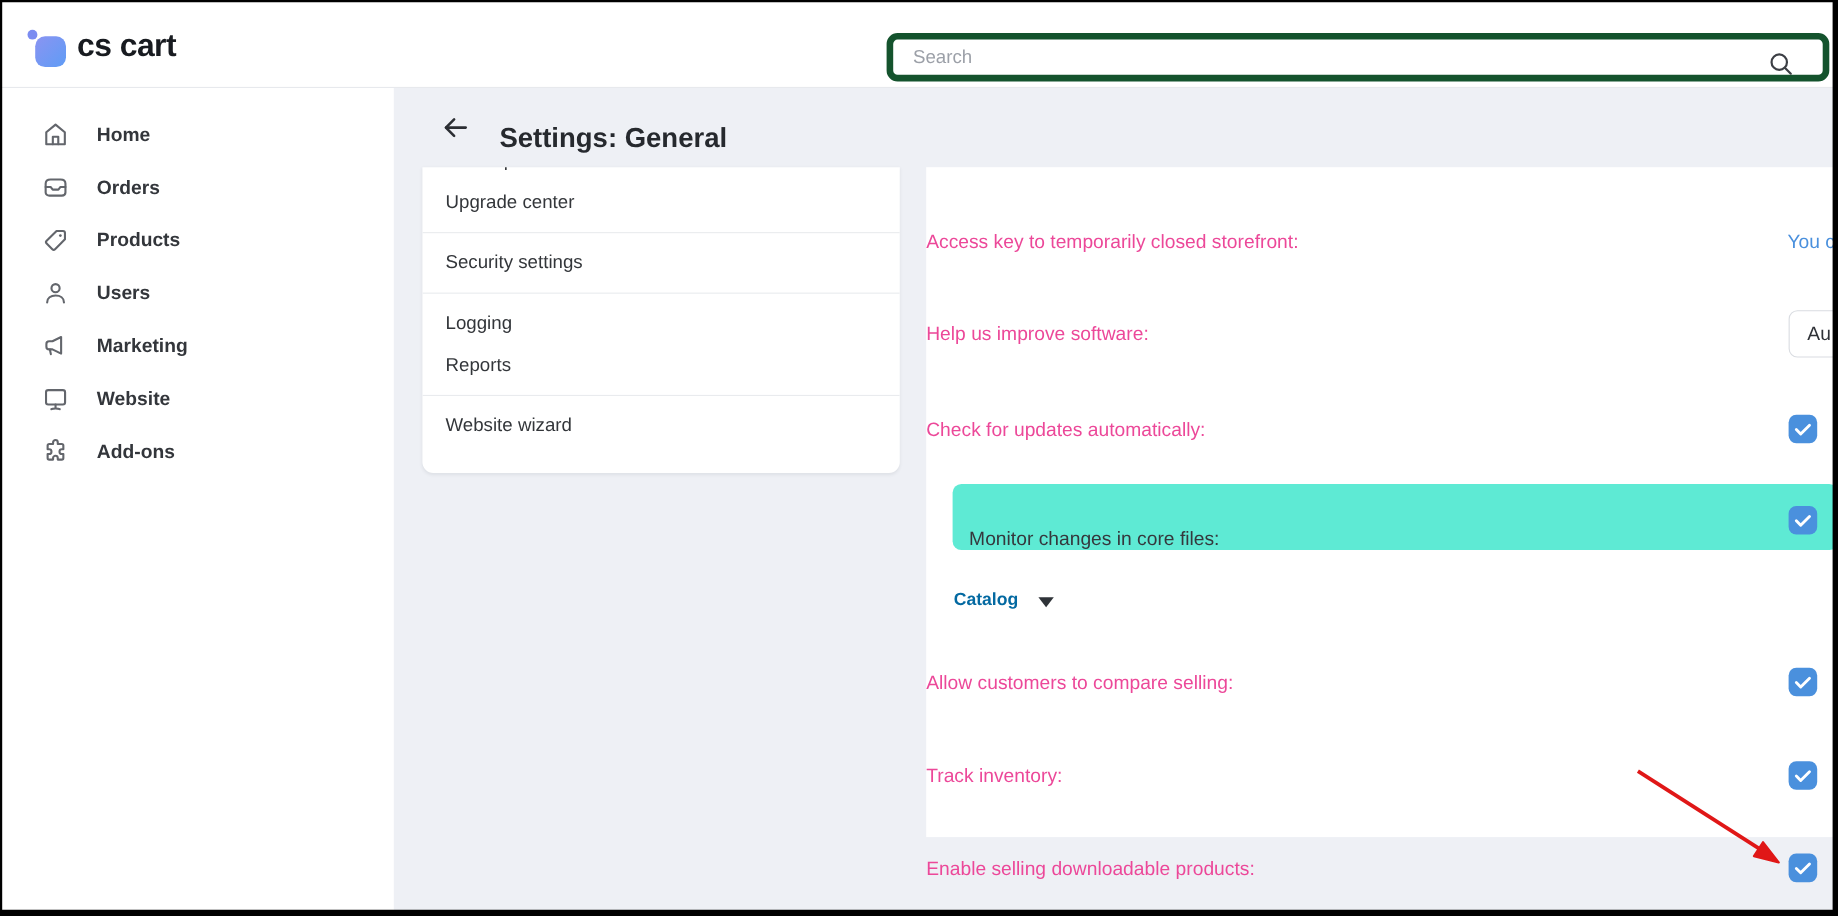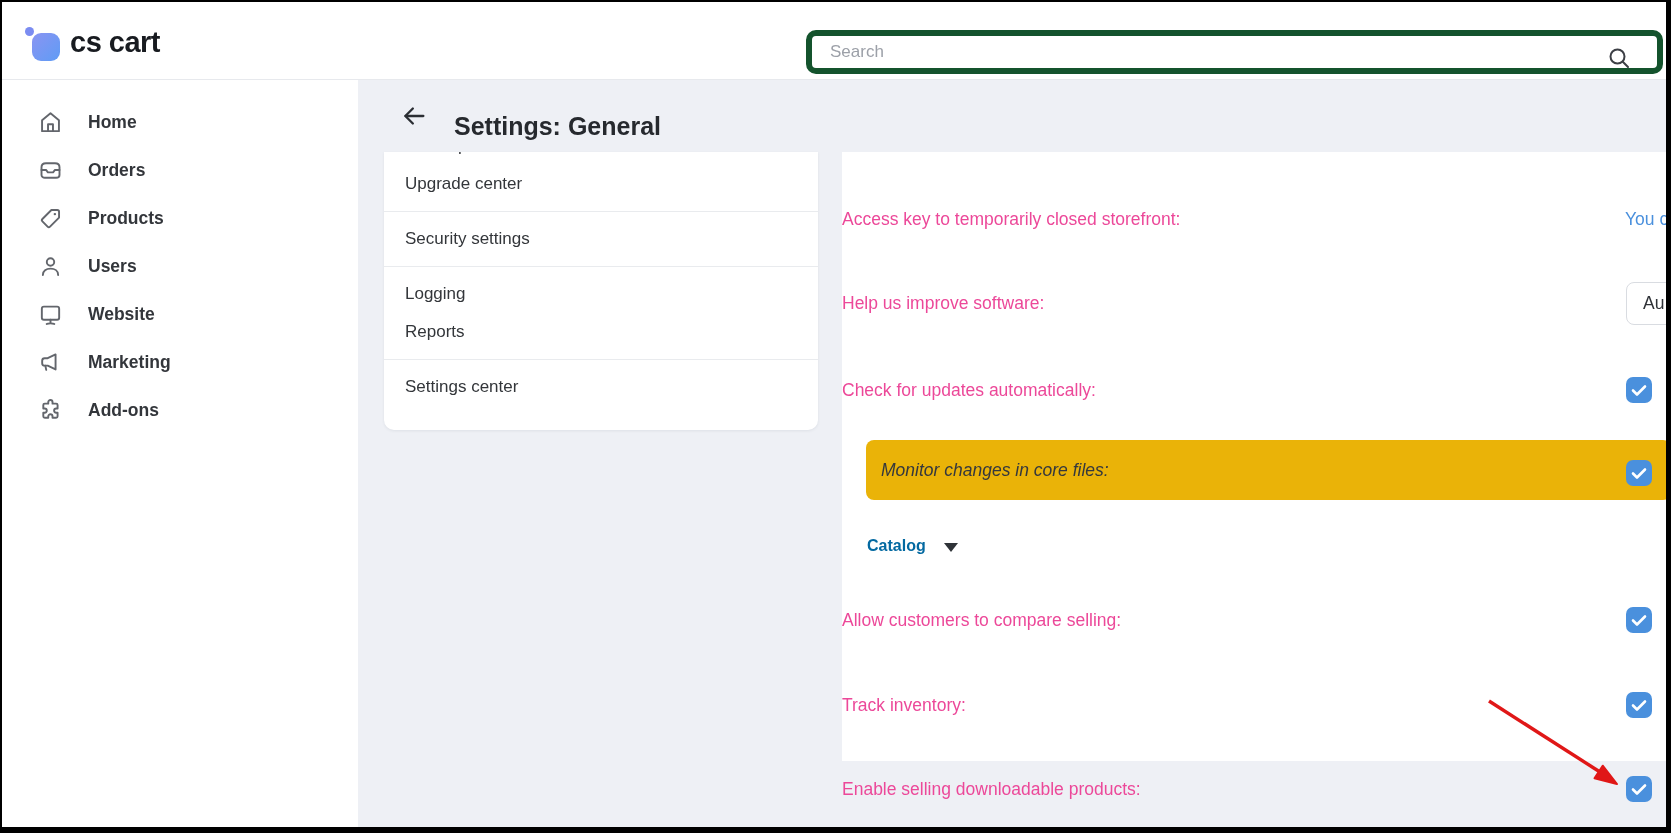--- a/index.html
+++ b/index.html
@@ -82,21 +82,21 @@
   .nav-item.clipped { margin-top:-25px; }
   
   .panel {
     position:absolute; left:484px; top:72px; width:829px; height:609px;
     background:#fff; z-index:1;
   }
   .prow { position:absolute; left:0; width:100%; height:56px; display:flex; align-items:center; }
   .prow .plabel { font-size:17.5px; color:#ec4899; }
   .hl-band {
     position:absolute; left:24px; right:0; top:288px; height:60px;
-    background:#eab308; border-radius:8px; display:flex; align-items:center;font-style:italic;
+    background:#5eead4; border-radius:8px; display:flex; align-items:flex-end;
   }
   .hl-band .plabel { padding-left:15px; font-size:17.5px; color:#35383d; }
   .val-link {
     position:absolute; left:783px; top:56px; font-size:17.5px; color:#4a90dd;
     white-space:nowrap; cursor:pointer; line-height:22px;
   }
   .val-select {
     position:absolute; left:784px; top:130px; width:150px; height:43px;
     border:1px solid #d9dce1; border-radius:8px; background:#fff;
     line-height:41px; padding-left:16px; font-size:17.5px; color:#2f3237;
@@ -172,35 +172,35 @@
       <svg width="27" height="27" viewBox="0 0 24 24" fill="none" stroke="#63666c" stroke-width="1.7" stroke-linecap="round">
         <circle cx="12" cy="8" r="3.3"></circle>
         <path d="M5.2 19.5 C5.2 15.8 8.2 13.9 12 13.9 C15.8 13.9 18.8 15.8 18.8 19.5"></path>
       </svg>
     </span>
     <span class="lbl">Users</span>
   </div>
   <div class="side-item">
     <span class="icn">
       <svg width="27" height="27" viewBox="0 0 24 24" fill="none" stroke="#63666c" stroke-width="1.7" stroke-linejoin="round" stroke-linecap="round">
+        <path d="M16.5 4.8 V18.2 L9.5 14.8 H6.8 C5.6 14.8 4.6 13.8 4.6 12.6 V10.4 C4.6 9.2 5.6 8.2 6.8 8.2 H9.5 Z"></path>
+        <path d="M7.4 14.8 L8.2 18.6"></path>
+      </svg>
+    </span>
+    <span class="lbl">Marketing</span>
+  </div>
+  <div class="side-item">
+    <span class="icn">
+      <svg width="27" height="27" viewBox="0 0 24 24" fill="none" stroke="#63666c" stroke-width="1.7" stroke-linejoin="round" stroke-linecap="round">
         <rect x="4.3" y="5" width="15.4" height="11.6" rx="1.8"></rect>
         <path d="M12 16.6 V19.4"></path>
           <path d="M8.6 20.4 C9.6 19.7 14.4 19.7 15.4 20.4"></path>
       </svg>
     </span>
     <span class="lbl">Website</span>
-  </div>
-  <div class="side-item">
-    <span class="icn">
-      <svg width="27" height="27" viewBox="0 0 24 24" fill="none" stroke="#63666c" stroke-width="1.7" stroke-linejoin="round" stroke-linecap="round">
-        <path d="M16.5 4.8 V18.2 L9.5 14.8 H6.8 C5.6 14.8 4.6 13.8 4.6 12.6 V10.4 C4.6 9.2 5.6 8.2 6.8 8.2 H9.5 Z"></path>
-        <path d="M7.4 14.8 L8.2 18.6"></path>
-      </svg>
-    </span>
-    <span class="lbl">Marketing</span>
   </div>
   <div class="side-item">
     <span class="icn">
       <svg width="27" height="27" viewBox="0 0 24 24" fill="none" stroke="#63666c" stroke-width="1.7" stroke-linejoin="round" stroke-linecap="round">
         <path d="M10 4.6 A1.9 1.9 0 0 1 13.8 4.6 V5.9 H17 A1.3 1.3 0 0 1 18.3 7.2 V10.2 H17.1 A1.9 1.9 0 0 0 17.1 14 H18.3 V17.2 A1.3 1.3 0 0 1 17 18.5 H13.8 V17.3 A1.9 1.9 0 0 0 10 17.3 V18.5 H6.9 A1.3 1.3 0 0 1 5.6 17.2 V14 H6.8 A1.9 1.9 0 0 0 6.8 10.2 H5.6 V7.2 A1.3 1.3 0 0 1 6.9 5.9 H10 Z"></path>
       </svg>
     </span>
     <span class="lbl">Add-ons</span>
   </div>
 </div>
@@ -223,21 +223,21 @@
       <div class="nav-item">Upgrade center</div>
     </div>
     <div class="nav-group">
       <div class="nav-item">Security settings</div>
     </div>
     <div class="nav-group">
       <div class="nav-item">Logging</div>
       <div class="nav-item">Reports</div>
     </div>
     <div class="nav-group">
-      <div class="nav-item">Settings center</div>
+      <div class="nav-item">Website wizard</div>
     </div>
   </div>
 
   <div class="panel">
 
     <div class="prow" style="top:39px">
       <span class="plabel">Access key to temporarily closed storefront:</span>
     </div>
     <span class="val-link">You c</span>
 

